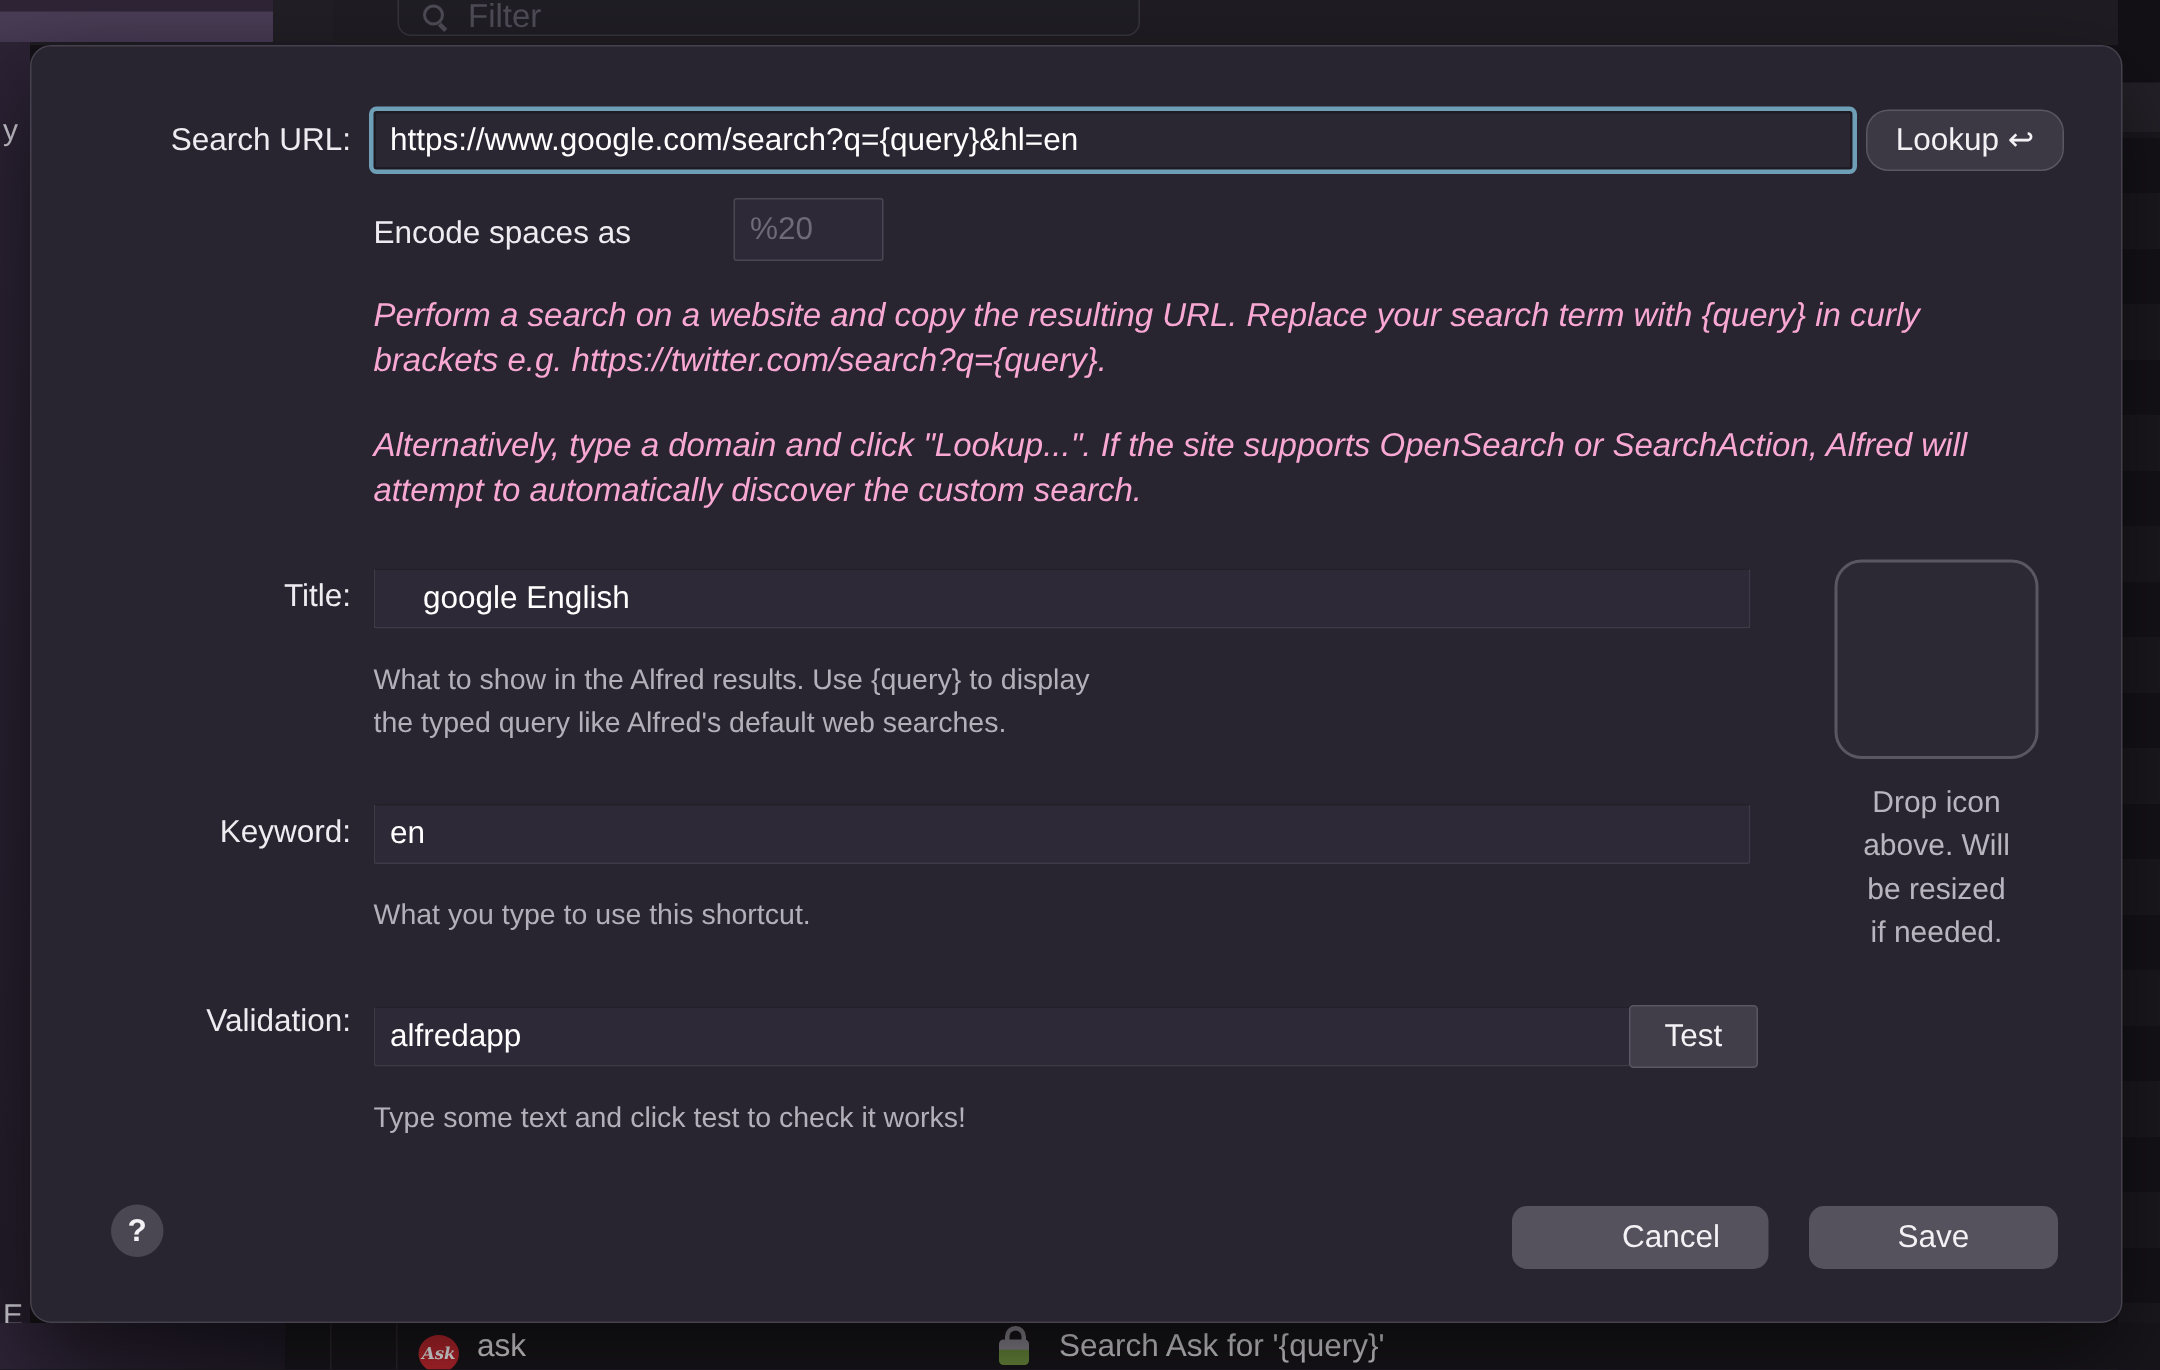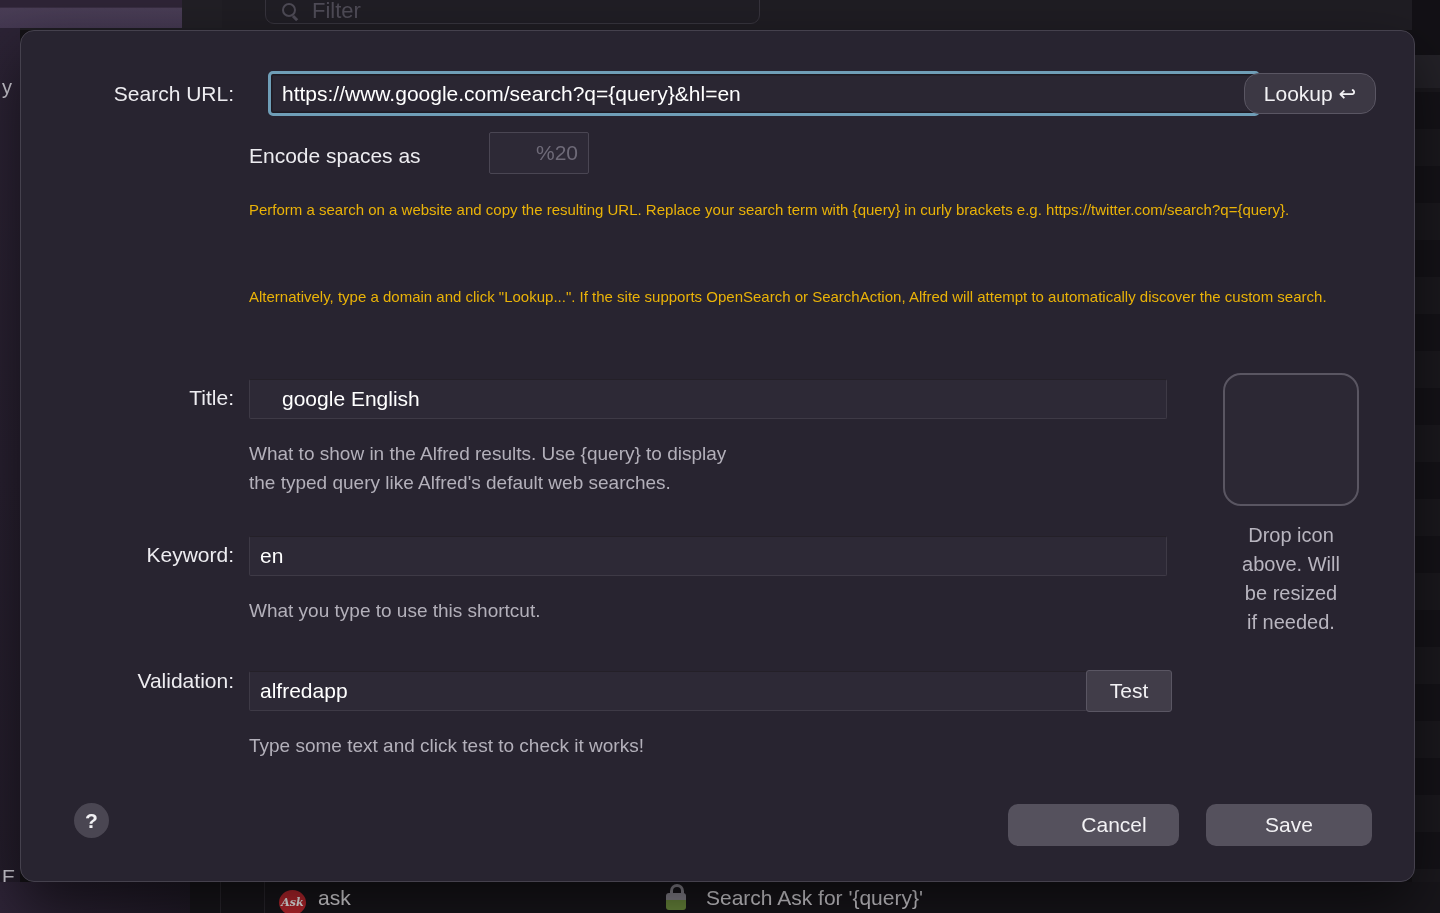--- a/index.html
+++ b/index.html
@@ -44,27 +44,27 @@
   .lock-icon .shackle{position:absolute;left:4px;top:0;width:8px;height:9px;border:3px solid #8e8b94;border-bottom:none;border-radius:7px 7px 0 0;}
   .lock-icon .body{position:absolute;left:0;top:9px;width:20px;height:17px;border-radius:3px;
     background:linear-gradient(180deg,#8e8b94 0%,#8e8b94 38%,#6f8f3f 42%,#6f8f3f 100%);}
   .bg-row-title{position:absolute;left:706px;top:4px;color:#dddbe0;font-size:21px;}
 
   
   .dialog{left:20px;top:30px;width:1393px;height:850px;background:#282430;
     border:1.5px solid #45414d;border-radius:14px;box-shadow:0 25px 60px rgba(0,0,0,.55);z-index:10;}
   .lbl{color:#edecf0;font-size:21px;text-align:right;}
   .help{color:#b3b0ba;font-size:19px;line-height:29px;}
-  .desc{color:#eab308;font-size:15px;line-height:30px;}
+  .desc{color:#f9a8d4;font-size:22px;line-height:30px;font-style:italic;}
 
   .field{background:#2d2936;border:1px solid #3e3a46;border-top-color:#242028;
     color:#ffffff;font-size:21px;font-family:inherit;padding:0 10px;box-sizing:border-box;outline:none;border-radius:2px;}
 
   .focus-wrap{left:225px;top:40px;width:992px;height:45px;border:3.5px solid #6f9eb7;border-radius:5px;
-    background:#2a2632;box-sizing:border-box;box-shadow:inset 0 0 0 1.5px #1d1a22;margin-left:22px;}
+    background:#2a2632;box-sizing:border-box;box-shadow:inset 0 0 0 1.5px #1d1a22;}
   .focus-wrap input{position:absolute;left:2px;top:1px;width:calc(100% - 4px);height:calc(100% - 2px);
     background:transparent;border:none;color:#fff;font-size:21px;font-family:inherit;padding:0 9px;outline:none;box-sizing:border-box;}
 
   .btn{display:flex;align-items:center;justify-content:center;color:#f2f1f4;font-size:21px;
     box-sizing:border-box;cursor:default;}
   .lookup-btn{left:1223px;top:42px;width:132px;height:41px;background:#3c3844;border:1.5px solid #5a5663;border-radius:15px;}
   .test-btn{left:1065px;top:639px;width:86px;height:42px;background:#413d49;border:1.5px solid #5a5663;border-radius:3px;}
   .gray-btn{background:#55515d;border-radius:10px;}
   .help-btn{left:53px;top:772px;width:35px;height:35px;background:#4a4652;border-radius:50%;font-size:21px;font-weight:bold;}
   .copy-btn{left:117px;top:774px;width:330px;height:38px;font-size:21px;}
@@ -117,21 +117,21 @@
 
 <div class="abs dialog">
 
   <div class="abs lbl" style="left:40px;top:51px;width:173px;">Search URL:</div>
   <div class="abs focus-wrap">
     <input type="text" value="https://www.google.com/search?q={query}&amp;hl=en" style="">
   </div>
   <div class="abs btn lookup-btn">Lookup ↩</div>
 
   <div class="abs lbl" style="left:228px;top:113px;text-align:left;">Encode spaces as</div>
-  <input type="text" class="abs field" style="left: 468px; top: 101px; width: 100px; height: 42px; color: rgb(110, 106, 120); border-color: rgb(74, 70, 83); text-align: right;" value="%20">
+  <input type="text" class="abs field" style="left: 468px; top: 101px; width: 100px; height: 42px; color: rgb(110, 106, 120); border-color: rgb(74, 70, 83);" value="%20">
 
   <div class="abs desc" style="left:228px;top:164px;width:1095px;">Perform a search on a website and copy the resulting URL. Replace your search term with {query} in curly brackets e.g. https://twitter.com/search?q={query}.</div>
   <div class="abs desc" style="left:228px;top:251px;width:1095px;">Alternatively, type a domain and click "Lookup...". If the site supports OpenSearch or SearchAction, Alfred will attempt to automatically discover the custom search.</div>
 
   <div class="abs lbl" style="left:40px;top:355px;width:173px;">Title:</div>
   <input type="text" class="abs field" style="left: 228px; top: 348px; width: 918px; height: 40px; padding-left: 32px;" value="google English">
   <div class="abs help" style="left:228px;top:408px;">
     <div>What to show in the Alfred results. Use {query} to display</div>
     <div>the typed query like Alfred's default web searches.</div>
   </div>

